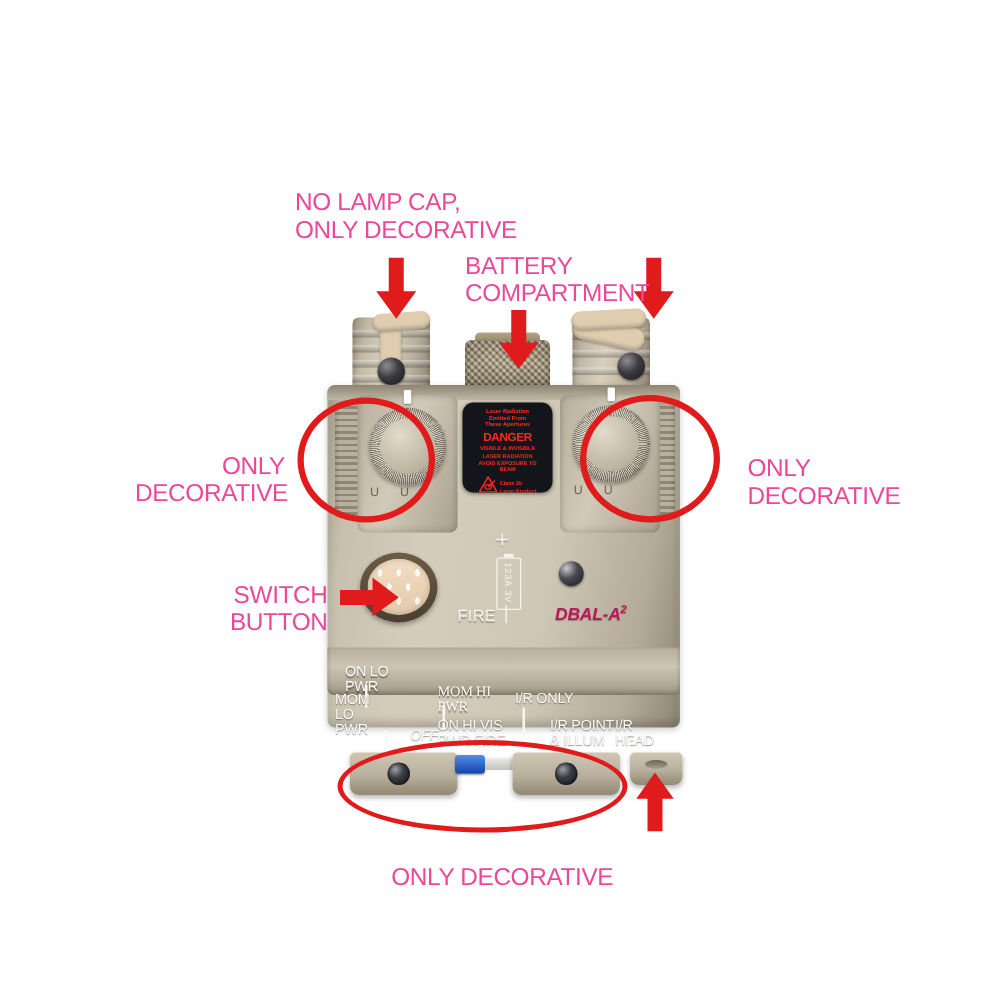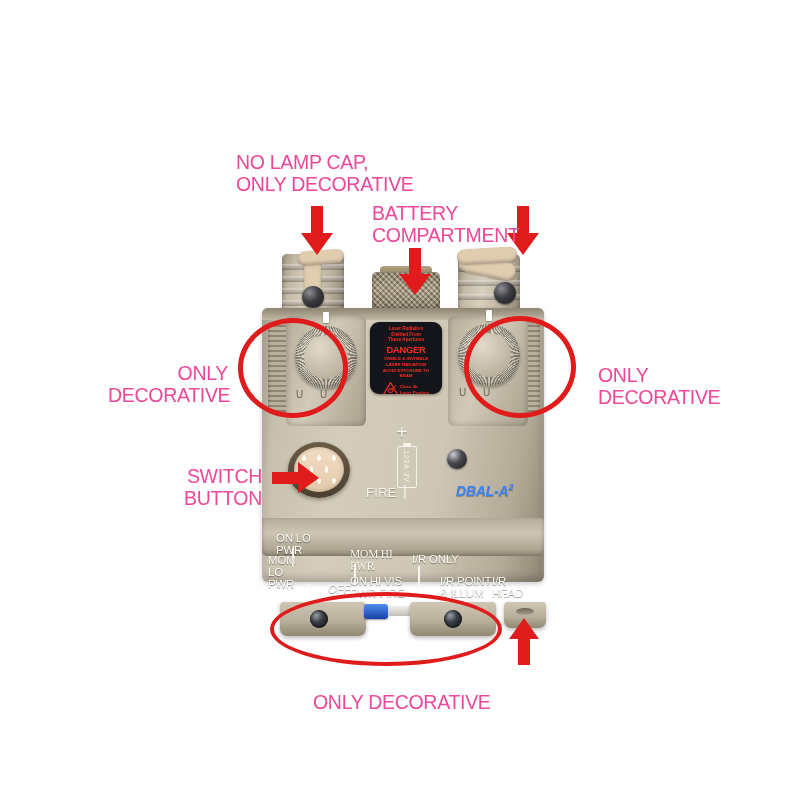--- a/index.html
+++ b/index.html
@@ -135,21 +135,21 @@
   .batt-icon::before{content:"";position:absolute;left:5px;top:-4px;width:8px;height:3px;
     background:#f6f3ec;border-radius:1px;}
   .batt-txt{position:absolute;left:137px;top:204px;width:14px;color:#f6f3ec;font-size:7.5px;
     writing-mode:vertical-rl;text-orientation:mixed;letter-spacing:.5px;line-height:14px;}
   .fire{position:absolute;left:92px;top:239px;color:#f8f5ee;font-size:13px;letter-spacing:.3px;
     text-shadow:0 1px 1px rgba(0,0,0,.3);margin-left:12px;}
   .minus{position:absolute;left:141px;top:236px;color:#f6f3ec;font-size:15px;font-weight:300;}
   .screw{position:absolute;left:185px;top:203px;width:20px;height:20px;border-radius:50%;
     background:radial-gradient(circle at 32% 28%,#c9cbd0 0%,#4a4a50 42%,#17171b 100%);
     box-shadow:0 1px 2px rgba(0,0,0,.5);}
-  .brand{position:absolute;left:194px;top:236px;color:#3b82f6;font-size:14px;font-style:italic;
+  .brand{position:absolute;left:182px;top:236px;color:#be185d;font-size:14px;font-style:italic;
     font-weight:bold;letter-spacing:-.2px;text-shadow:0 1px 1px rgba(0,0,0,.3);}
   .brand sup{font-size:9px;}
 
   
   .lowrail{position:absolute;left:0;top:272px;width:282px;height:38px;border-radius:0 0 5px 5px;
     background:linear-gradient(180deg,#b6ad9a 0%,#cdc5b3 40%,#a29985 100%);
     box-shadow:inset 0 -2px 4px rgba(0,0,0,.25);}
   .legend{position:absolute;font-size:11.5px;color:#fbf9f4;line-height:1.05;white-space:pre;
     letter-spacing:-.2px;text-shadow:0 1px 1px rgba(0,0,0,.45);font-weight:500;}
   .tick{position:absolute;width:1.6px;background:#fbf9f4;opacity:.95;}

